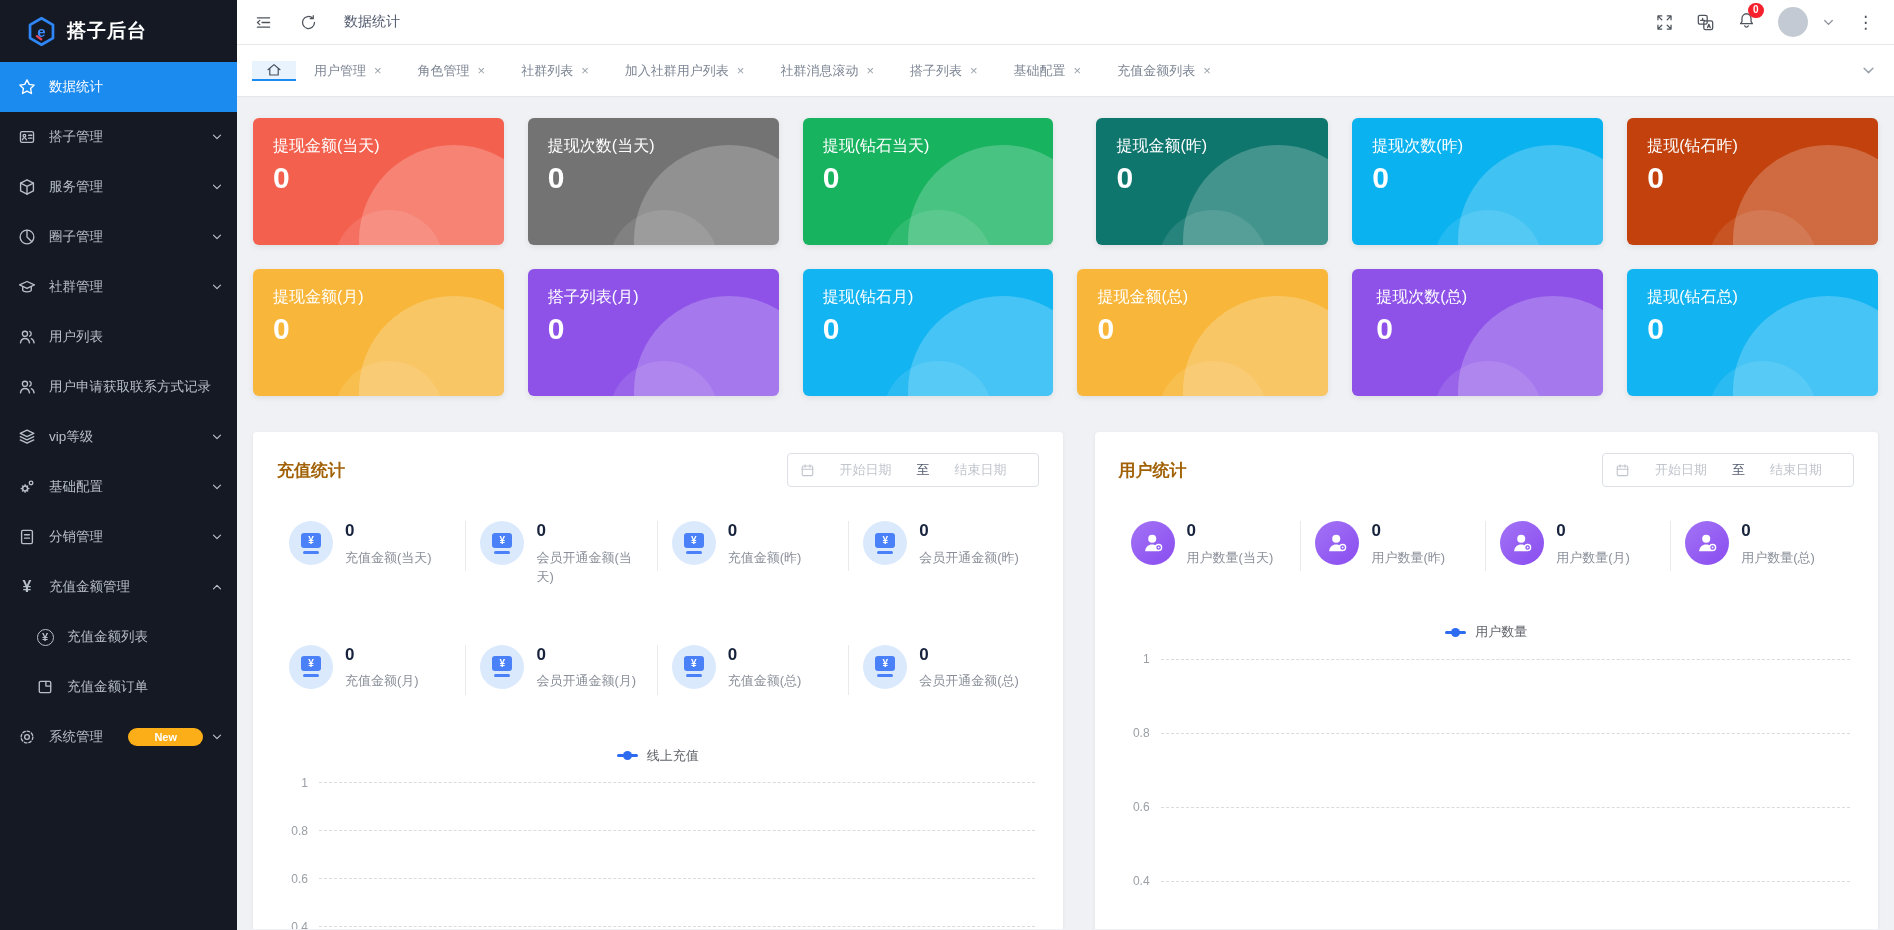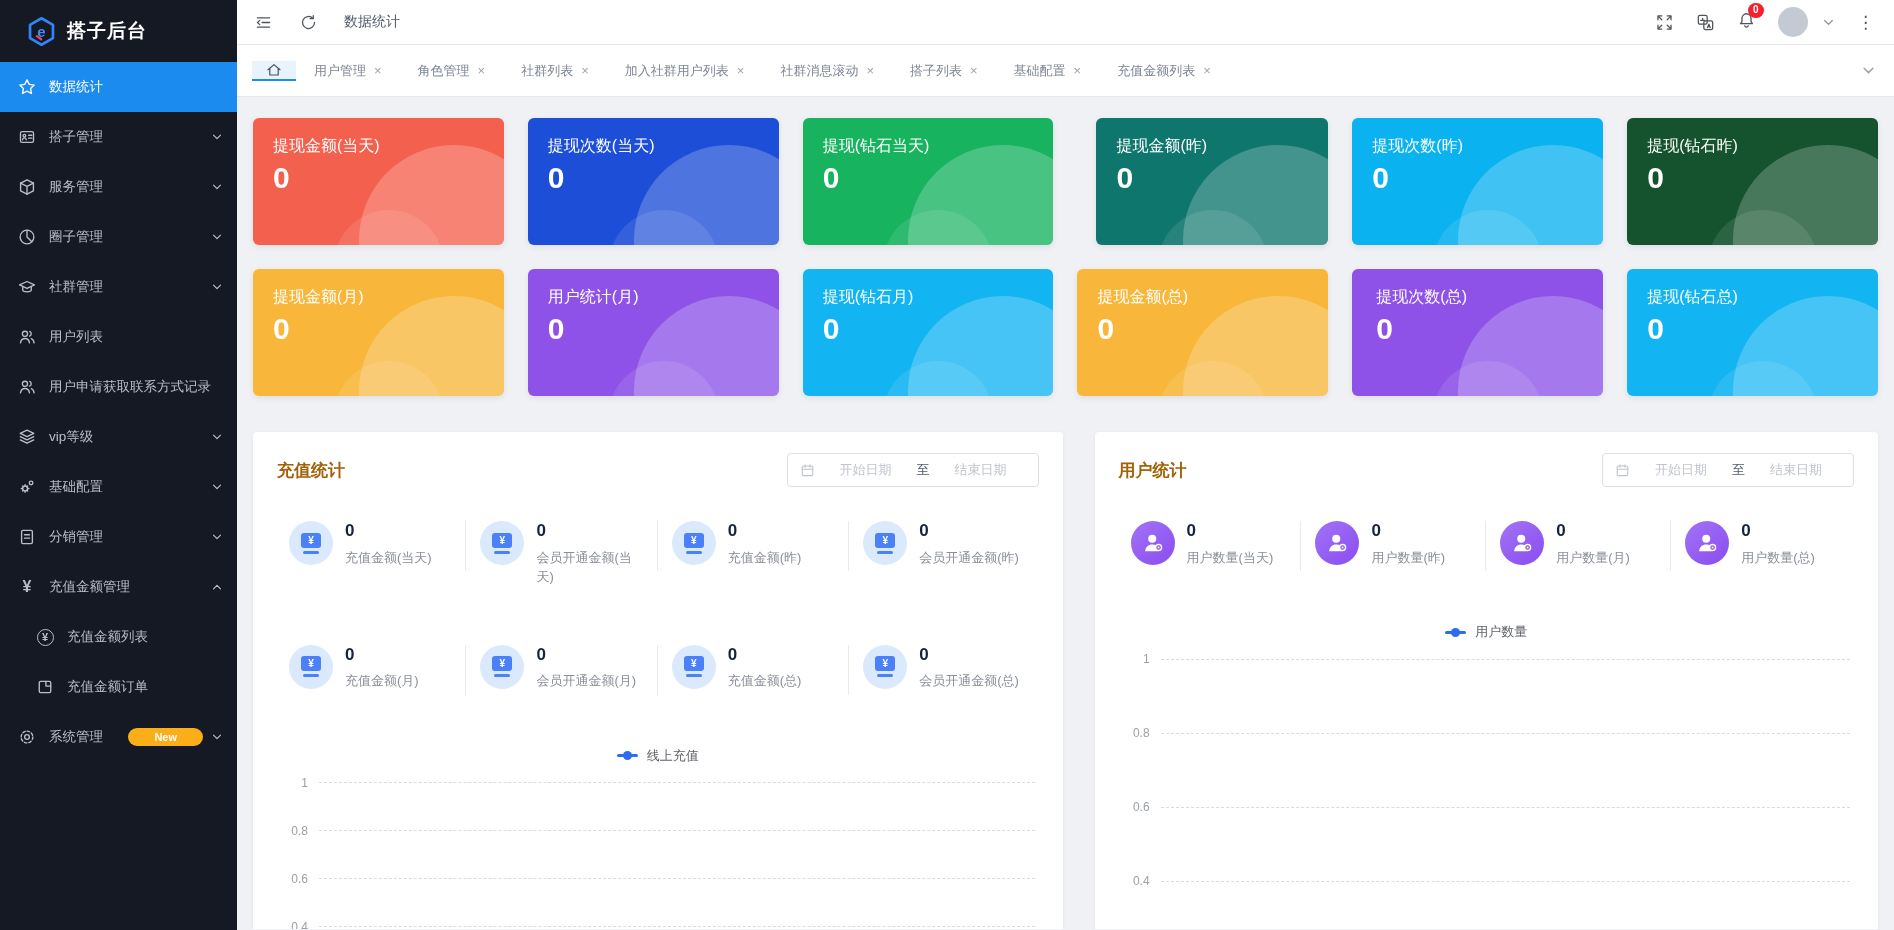--- a/index.html
+++ b/index.html
@@ -375,46 +375,46 @@
       </span>
     </div>
 
     <div class="content">
 
       <div class="cards" id="cards">
           <div class="card" style="background: rgb(244, 96, 78);">
             <div class="c-title">提现金额(当天)</div>
             <div class="c-value">0</div>
           </div>
-          <div class="card" style="background: #1d4ed8;">
+          <div class="card" style="background: #737373;">
             <div class="c-title">提现次数(当天)</div>
             <div class="c-value">0</div>
           </div>
           <div class="card" style="background: rgb(23, 179, 95);">
             <div class="c-title">提现(钻石当天)</div>
             <div class="c-value">0</div>
           </div>
           <div class="card" style="background: #0f766e; margin-left: 19px;">
             <div class="c-title">提现金额(昨)</div>
             <div class="c-value">0</div>
           </div>
           <div class="card" style="background: rgb(11, 178, 240);">
             <div class="c-title">提现次数(昨)</div>
             <div class="c-value">0</div>
           </div>
-          <div class="card" style="background: #14532d;">
+          <div class="card" style="background: #c2410c;">
             <div class="c-title">提现(钻石昨)</div>
             <div class="c-value">0</div>
           </div>
           <div class="card" style="background: rgb(248, 183, 58);">
             <div class="c-title">提现金额(月)</div>
             <div class="c-value">0</div>
           </div>
           <div class="card" style="background: rgb(142, 82, 232);">
-            <div class="c-title">用户统计(月)</div>
+            <div class="c-title">搭子列表(月)</div>
             <div class="c-value">0</div>
           </div>
           <div class="card" style="background: rgb(18, 180, 242);">
             <div class="c-title">提现(钻石月)</div>
             <div class="c-value">0</div>
           </div>
           <div class="card" style="background: rgb(248, 183, 58);">
             <div class="c-title">提现金额(总)</div>
             <div class="c-value">0</div>
           </div>

